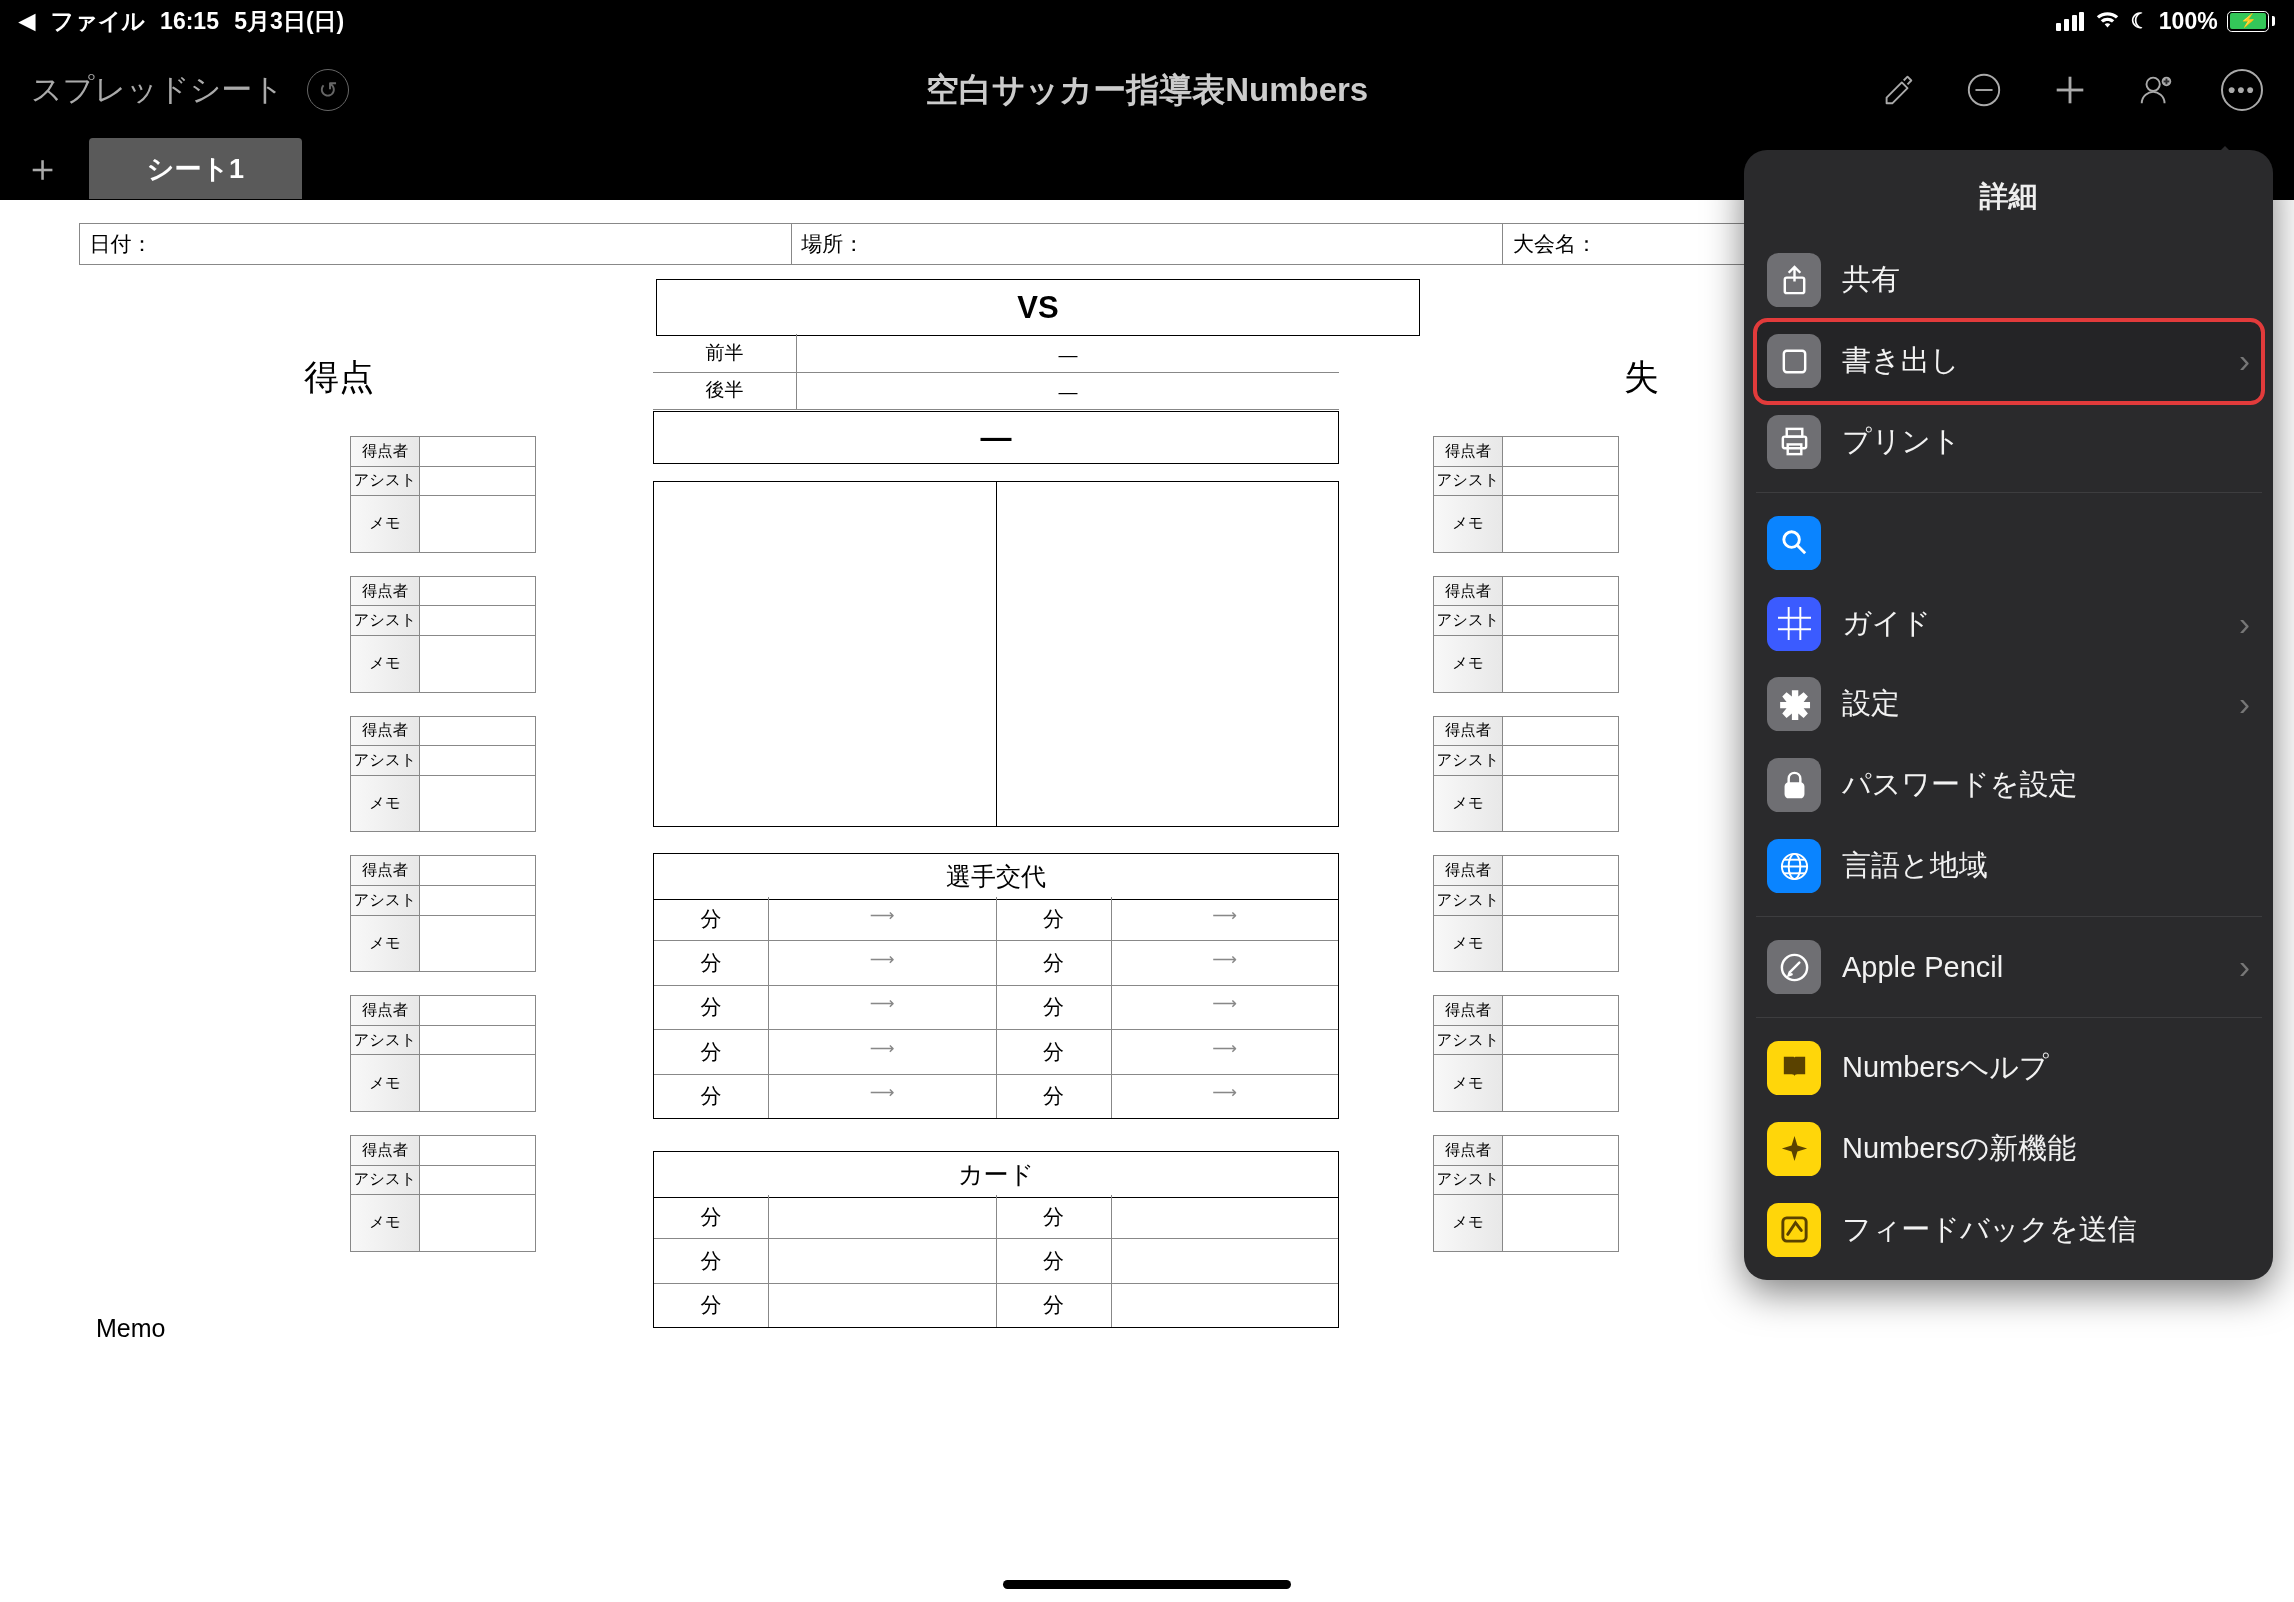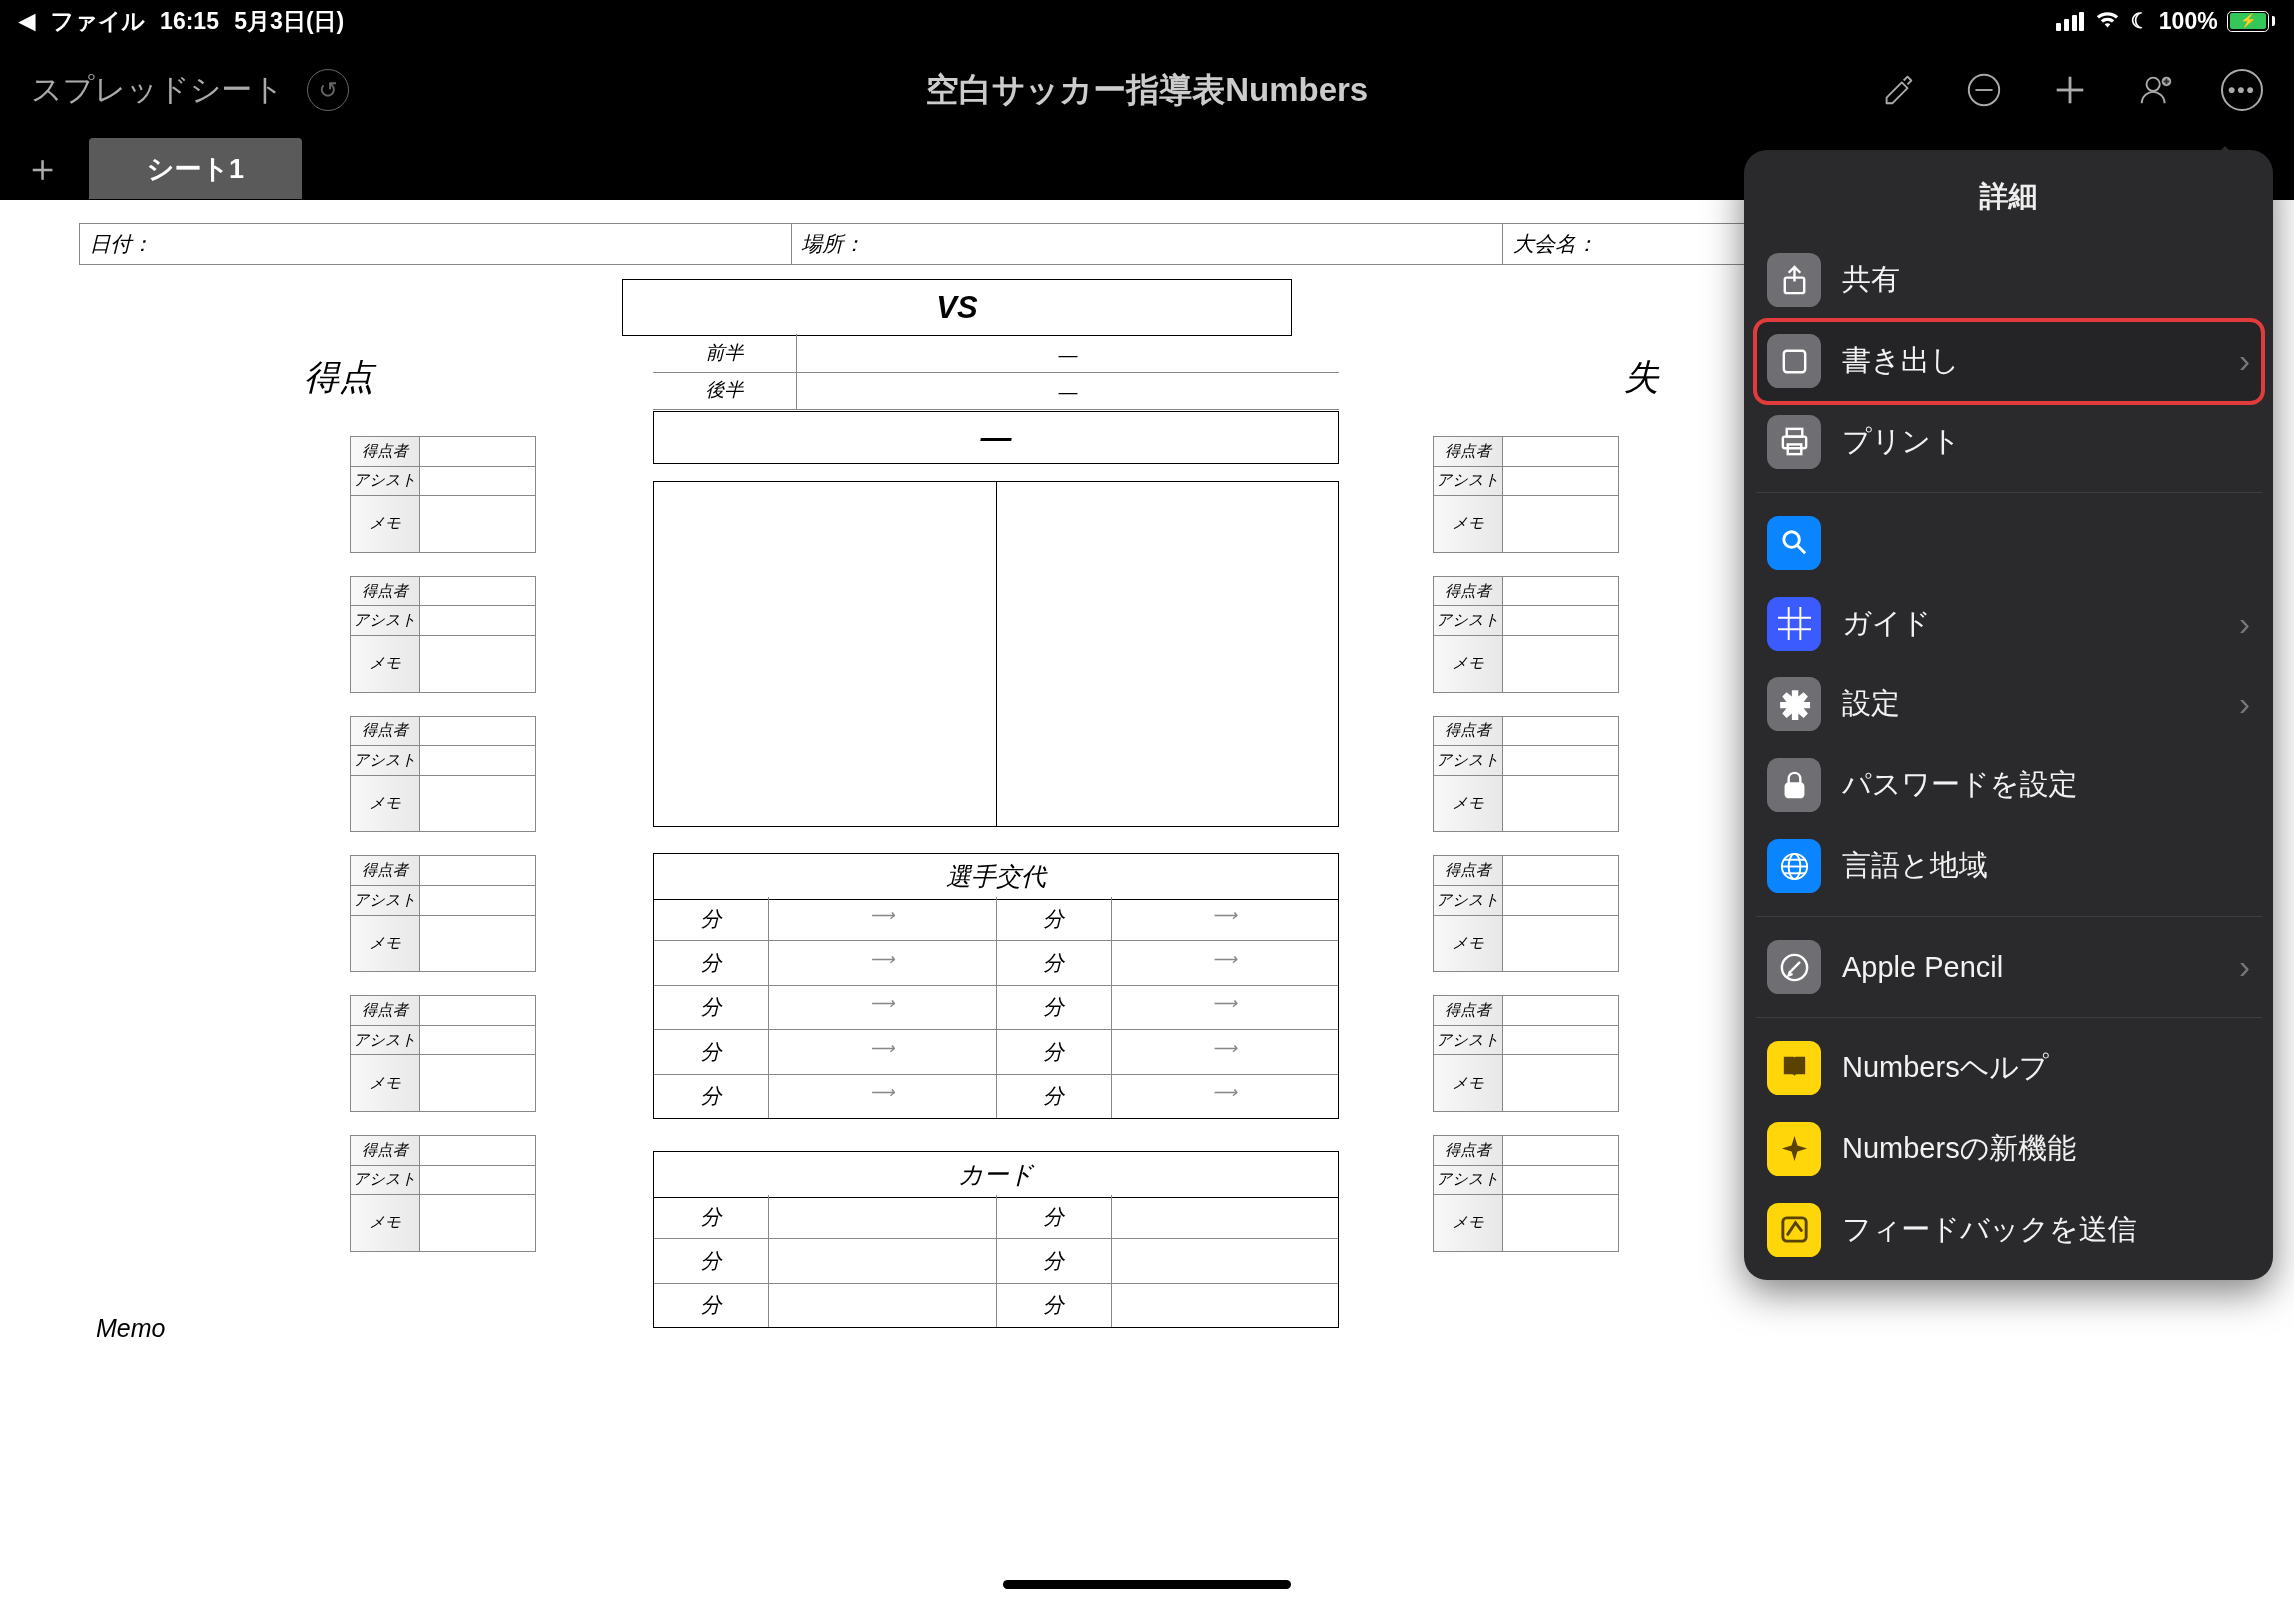--- a/index.html
+++ b/index.html
@@ -31,30 +31,30 @@
     .tb-icon { width:42px; height:42px; display:flex; align-items:center; justify-content:center; }
     .tb-icon svg { width:38px; height:38px; stroke:#aaa; fill:none; stroke-width:2;}
     .more-dots { width:42px; height:42px; border:2.4px solid #aaa; border-radius:50%; display:flex; align-items:center; justify-content:center; color:#aaa; font-size:21px; letter-spacing:1.9px; font-weight:700;}
 
     
     .tabs-row { height: 61px; display:flex; align-items:stretch; background:#000; }
     .add-sheet { width:85px; display:flex; align-items:center; justify-content:center; color:#aaa; font-size:38px; }
     .sheet-tab { padding: 6px 58px; background:#5a5a5a; color:#fff; display:flex; align-items:center; font-size:27px; font-weight:600; border-radius: 3.8px 3.8px 0 0; margin-left:3.8px;}
 
     
-    .canvas { position:absolute; top:200px; left:0; right:0; bottom:0; background:#fff; color:#000;font-style:italic; }
+    .canvas { position:absolute; top:200px; left:0; right:0; bottom:0; background:#fff; color:#000; }
     .sheet-content { position:relative; width:100%; height:100%; }
 
     
     .info-row { position:absolute; top:23px; left:79px; right:79px; display:flex; border:1px solid #888; font-size:21px; }
     .info-cell { flex:1; padding: 5.8px 9.6px; border-right:1px solid #888; }
     .info-cell:last-child { border-right:none; }
 
     
-    .vs-box { position:absolute; top:79px; left:622px; width:670px; border:1.9px solid #000; text-align:center; font-size:31px; font-weight:700; padding:9.6px 0;}
+    .vs-box { position:absolute; top:79px; left:656px; width:764px; border:1.9px solid #000; text-align:center; font-size:31px; font-weight:700; padding:9.6px 0;}
     .half-row { position:absolute; left:653px; width:686px; display:flex; border-bottom:1px solid #888; font-size:19px;align-items:flex-end; }
     .half-row.r1{top:134px} .half-row.r2{top:171px}
     .half-label { width:144px; text-align:center; padding:5.8px 0; border-right:1px solid #888;}
     .half-val { flex:1; text-align:center; padding:5.8px 0;}
     .total-row { position:absolute; top:211px; left:653px; width:686px; border:1.9px solid #000; text-align:center; font-size:31px; font-weight:700; padding:7.7px 0;}
 
     
     .sec-h { position:absolute; font-size:35px; font-weight:500; }
     .sec-h.goals { top:154px; left:304px; }
     .sec-h.lost { top:154px; left:1624px; }

